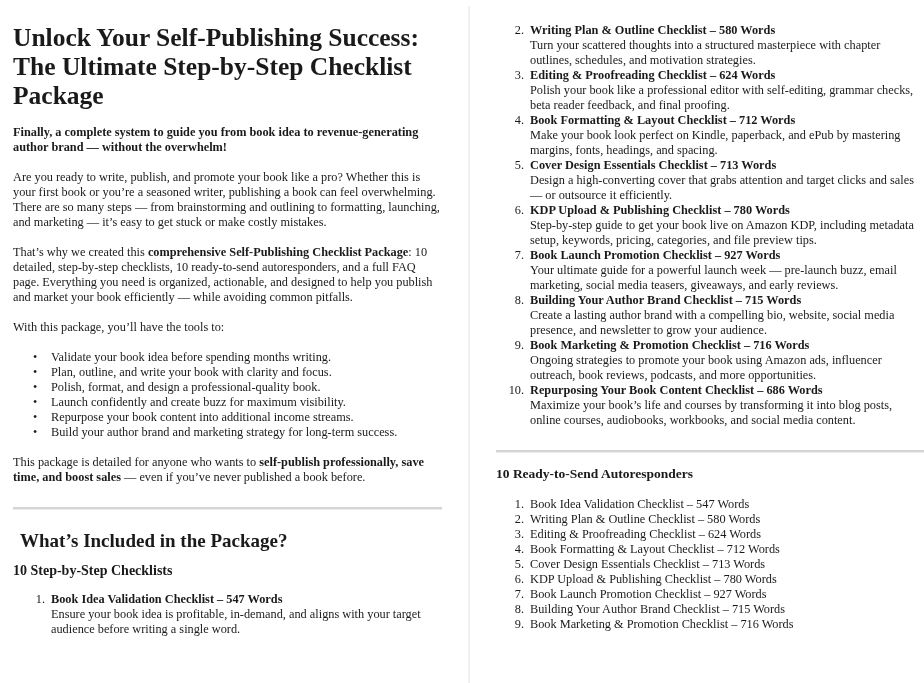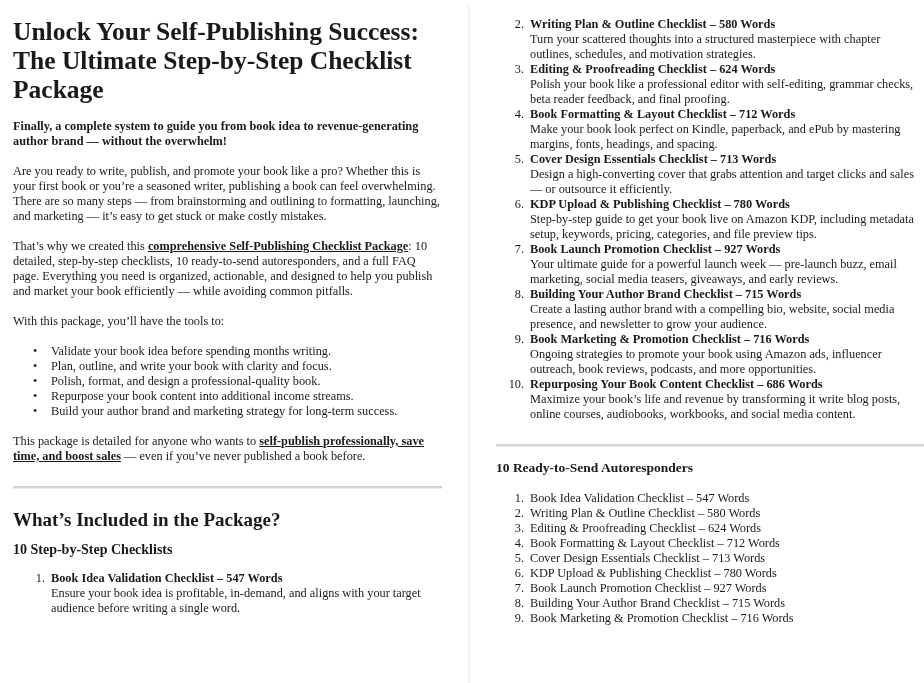--- a/index.html
+++ b/index.html
@@ -1,21 +1,21 @@
 <!DOCTYPE html>
 <html><head>
   <meta charset="utf-8">
   <style>
     html, body { margin: 0; padding: 0; background: #ffffff; }
     body {
       width: 924px; height: 683px; overflow: hidden; position: relative;
       font-family: "Liberation Serif", "DejaVu Serif", serif;
       color: #1a1a1a;
     }
-    .col { position: absolute; top: 8px; }
+    .col { position: absolute; top: 14px; }
     .col-left { left: 13px; width: 430px; }
     .col-right { left: 496px; width: 428px; }
     .vdivider {
       position: absolute; left: 468px; top: 6px; width: 2px; height: 677px;
       background: #f0f0f0;
     }
     h1 {
       font-size: 25.5px; line-height: 29px; font-weight: bold;
       margin: 9px 0 0 0; letter-spacing: 0px;
     }
@@ -32,60 +32,61 @@
     ul.bullets li {
       font-size: 12.3px; line-height: 15px; position: relative; padding-left: 38px; font-family: Liberation Serif, serif;
     }
     ul.bullets li::before {
       content: "\2022"; position: absolute; left: 20px; top: 0; font-size: 12px;
     }
     .hrule {
       height: 2px; background: #d4d4d4; border-bottom: 1px solid #ececec;
     }
     h2 {
-      font-size: 19px; line-height: 22px; font-weight: bold; margin: 0;
+      font-size: 19px; line-height: 22px; font-weight: bold; margin: 7px;
     }
     h3 {
       font-size: 14px; line-height: 17px; font-weight: bold; margin: 0;
     }
     ol.checklist { list-style: none; margin: 0; padding: 0; }
     ol.checklist li {
       position: relative; padding-left: 38px; font-size: 12.3px; line-height: 15px;
     }
     ol.checklist li .num {
       position: absolute; left: 0; width: 32px; text-align: right;
     }
     ol.checklist li .title { font-weight: bold; display: block; }
     ol.checklist li .desc { display: block; }
     ol.plain { list-style: none; margin: 0; padding: 0; }
     ol.plain li {
       position: relative; padding-left: 38px; font-size: 12.3px; line-height: 15px;
     }
     ol.plain li .num { position: absolute; left: 0; width: 32px; text-align: right; }
-    b { font-weight: bold; text-decoration: underline; }
+    b { font-weight: bold; }
   </style>
 </head>
 <body>
 
 <div class="vdivider"></div>
 
 <div class="col col-left">
   <h1>Unlock Your Self-Publishing Success: The Ultimate Step-by-Step Checklist Package</h1>
   <p class="tagline">Finally, a complete system to guide you from book idea to revenue-generating author brand — without the overwhelm!</p>
 
   <p class="body">Are you ready to write, publish, and promote your book like a pro? Whether this is your first book or you’re a seasoned writer, publishing a book can feel overwhelming. There are so many steps — from brainstorming and outlining to formatting, launching, and marketing — it’s easy to get stuck or make costly mistakes.</p>
 
   <p class="body"><span>That’s why we created this </span><b>comprehensive Self-Publishing Checklist Package</b><span>: 10 detailed, step-by-step checklists, 10 ready-to-send autoresponders, and a full FAQ page. Everything you need is organized, actionable, and designed to help you publish and market your book efficiently — while avoiding common pitfalls.</span></p>
 
   <p class="body">With this package, you’ll have the tools to:</p>
 
   <ul class="bullets">
     <li>Validate your book idea before spending months writing.</li>
     <li>Plan, outline, and write your book with clarity and focus.</li>
     <li>Polish, format, and design a professional-quality book.</li>
+    <li>Launch confidently and create buzz for maximum visibility.</li>
     <li>Repurpose your book content into additional income streams.</li>
     <li>Build your author brand and marketing strategy for long-term success.</li>
   </ul>
 
   <p class="body"><span>This package is detailed for anyone who wants to </span><b>self-publish professionally, save time, and boost sales</b><span> — even if you’ve never published a book before.</span></p>
 
   <div class="hrule" style="margin-top:22px; width:429px;"></div>
 
   <h2 style="margin-top:20px;">What’s Included in the Package?</h2>
   <h3 style="margin-top:10px;">10 Step-by-Step Checklists</h3>
@@ -137,21 +138,21 @@
       <span class="desc">Create a lasting author brand with a compelling bio, website, social media presence, and newsletter to grow your audience.</span>
     </li>
     <li>
       <span class="num">9.</span>
       <span class="title">Book Marketing &amp; Promotion Checklist – 716 Words</span>
       <span class="desc">Ongoing strategies to promote your book using Amazon ads, influencer outreach, book reviews, podcasts, and more opportunities.</span>
     </li>
     <li>
       <span class="num">10.</span>
       <span class="title">Repurposing Your Book Content Checklist – 686 Words</span>
-      <span class="desc">Maximize your book’s life and revenue by transforming it write blog posts, online courses, audiobooks, workbooks, and social media content.</span>
+      <span class="desc">Maximize your book’s life and courses by transforming it into blog posts, online courses, audiobooks, workbooks, and social media content.</span>
     </li>
   </ol>
 
   <div class="hrule" style="margin-top:22px; width:428px;"></div>
 
   <h3 style="margin-top:12px; font-size:13.5px;">10 Ready-to-Send Autoresponders</h3>
 
   <ol class="plain" style="margin-top:15px; margin-left:-4px;">
     <li><span class="num">1.</span><span>Book Idea Validation Checklist – 547 Words</span></li>
     <li><span class="num">2.</span><span>Writing Plan &amp; Outline Checklist – 580 Words</span></li>

